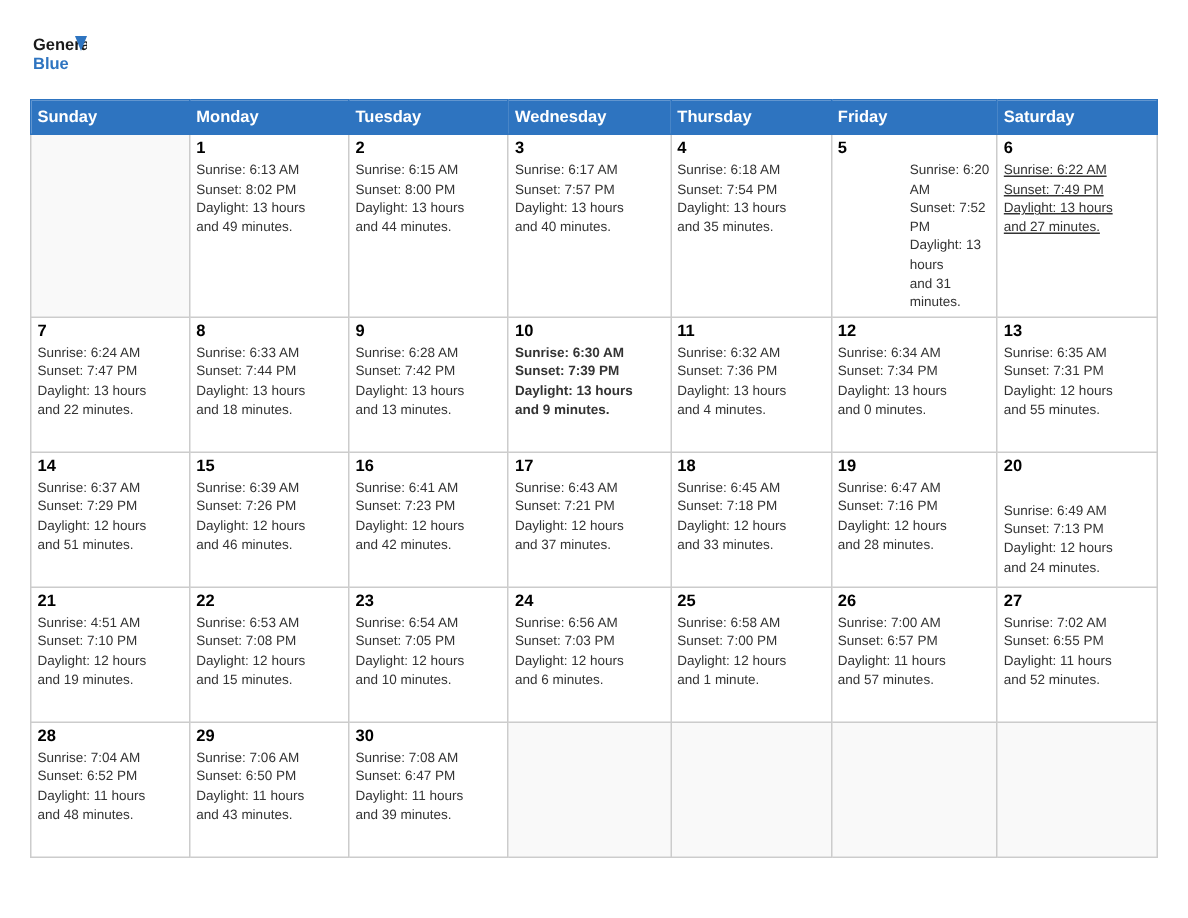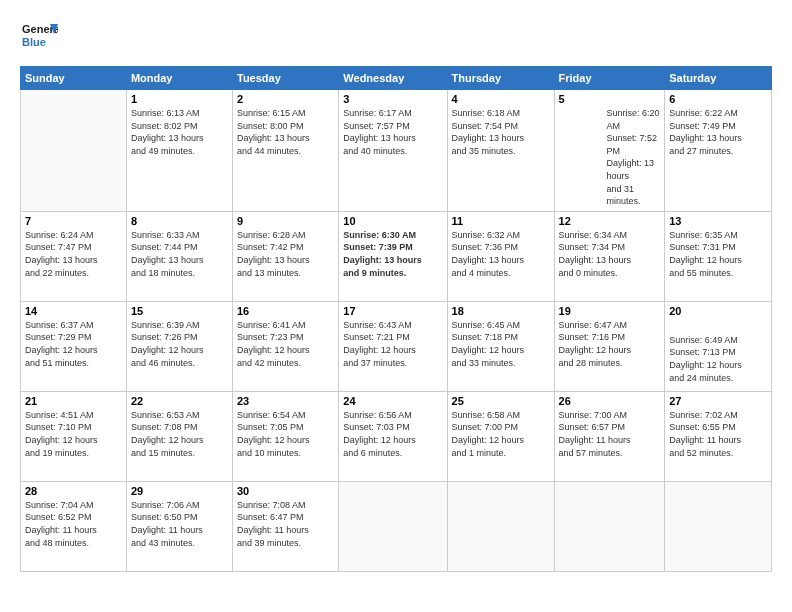--- a/index.html
+++ b/index.html
@@ -140,21 +140,21 @@
           </td>
           <td>
             <span class="day-num">5</span>
             <div class="day-info" style="white-space: pre-line; margin-left: 48px;">Sunrise: 6:20 AM
 Sunset: 7:52 PM
 Daylight: 13 hours
 and 31 minutes.</div>
           </td>
           <td>
             <span class="day-num">6</span>
-            <div class="day-info" style="white-space: pre-line;">Sunrise: 6:22 AM
+            <div class="day-info" style="white-space: pre-line; text-decoration: underline;">Sunrise: 6:22 AM
 Sunset: 7:49 PM
 Daylight: 13 hours
 and 27 minutes.</div>
           </td>
         </tr>
         <tr>
           <td>
             <span class="day-num">7</span>
             <div class="day-info" style="white-space: pre-line;">Sunrise: 6:24 AM
 Sunset: 7:47 PM

